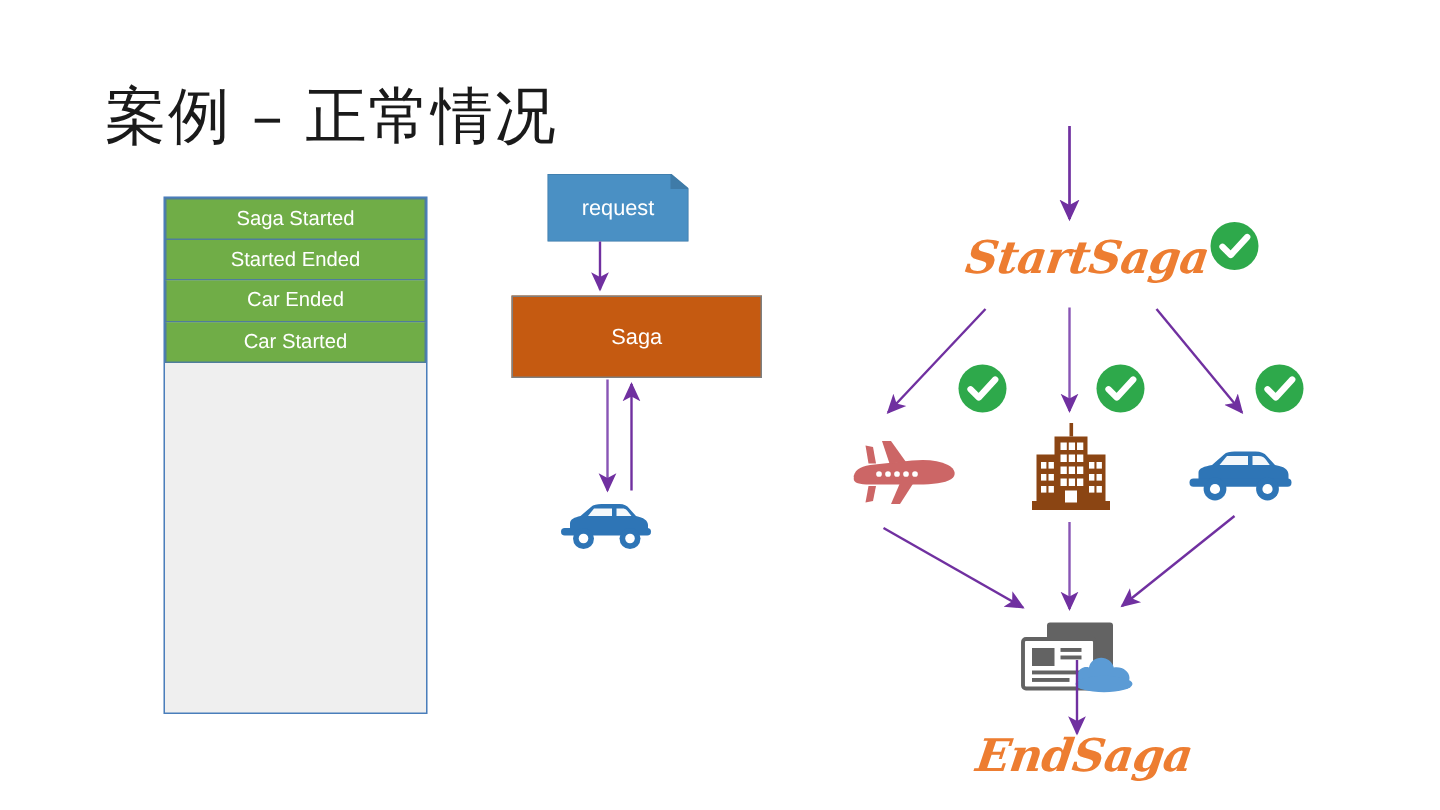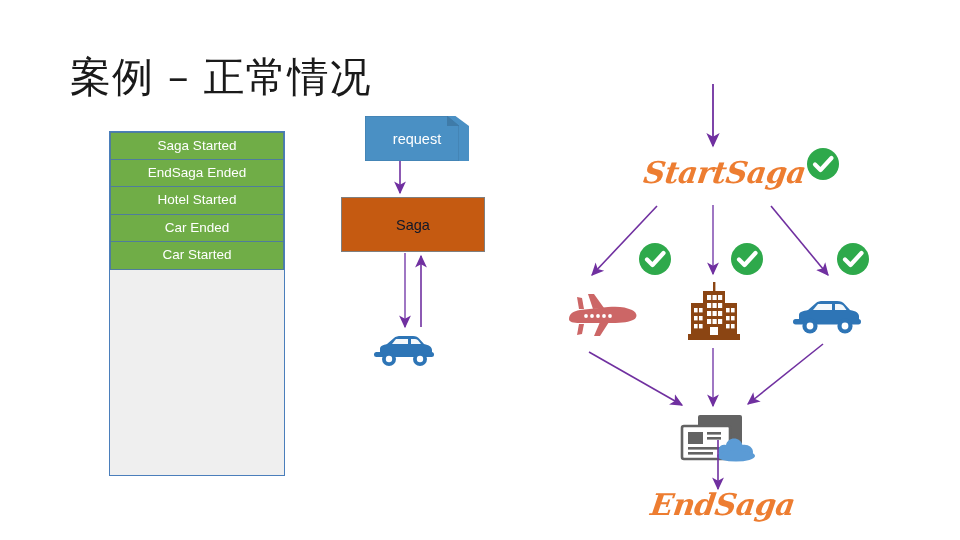--- a/index.html
+++ b/index.html
@@ -26,32 +26,32 @@
   .log-row{
     height:27.6px;background:#70ad47;
     border:1px solid #4f7d9c;border-top:none;box-sizing:border-box;
     color:#ffffff;font-size:13.5px;line-height:25px;text-align:center;
     margin:0;
   }
   .log-row:first-child{border-top:1px solid #4f7d9c;}
 
   
   #request-shape{
-    position:absolute;left:365px;top:116px;width:104px;height:45px;
+    position:absolute;left:365px;top:116px;width:94px;height:45px;
     background:#4a90c4;color:#ffffff;font-size:14.5px;
     display:flex;align-items:center;justify-content:center;
     clip-path:polygon(0 0, 87% 0, 100% 22%, 100% 100%, 0 100%);
   }
   #request-fold{
     position:absolute;left:365px;top:116px;width:94px;height:45px;
     pointer-events:none;
   }
   #saga-shape{
-    position:absolute;left:341px;top:197px;width:144px;height:55px;
-    background:#c55a11;color:#0f172a;font-size:14.5px;
+    position:absolute;left:341px;top:197px;width:167px;height:55px;
+    background:#c55a11;color:#ffffff;font-size:14.5px;
     display:flex;align-items:center;justify-content:center;
     border:1px solid #7f7f7f;box-sizing:border-box;
   }
   #mid-car{position:absolute;left:370px;top:333px;width:68px;height:35px;}
 
   
   .saga-word{
     position:absolute;
     font-family:"DejaVu Serif","Liberation Serif",serif;
     font-style:italic;font-weight:bold;
@@ -80,22 +80,21 @@
 </style>
 </head>
 <body>
 
 <div class="stage">
 
   <div id="slide-title">案例 – 正常情况</div>
 
   <div id="event-log">
     <div class="log-row">Saga Started</div>
-    <div class="log-row">EndSaga Ended</div>
-    <div class="log-row">Hotel Started</div>
+    <div class="log-row">Started Ended</div>
     <div class="log-row">Car Ended</div>
     <div class="log-row">Car Started</div>
   </div>
 
   <div id="request-shape">request</div>
   <svg id="request-fold" viewBox="0 0 94 45">
     <path d="M 82 0 L 94 10 L 82 10 Z" fill="#3f7ba8"></path>
     <path d="M 0 0 L 82 0 L 94 10 L 94 45 L 0 45 Z" fill="none" stroke="#3f7ba8" stroke-width="1"></path>
   </svg>
 

